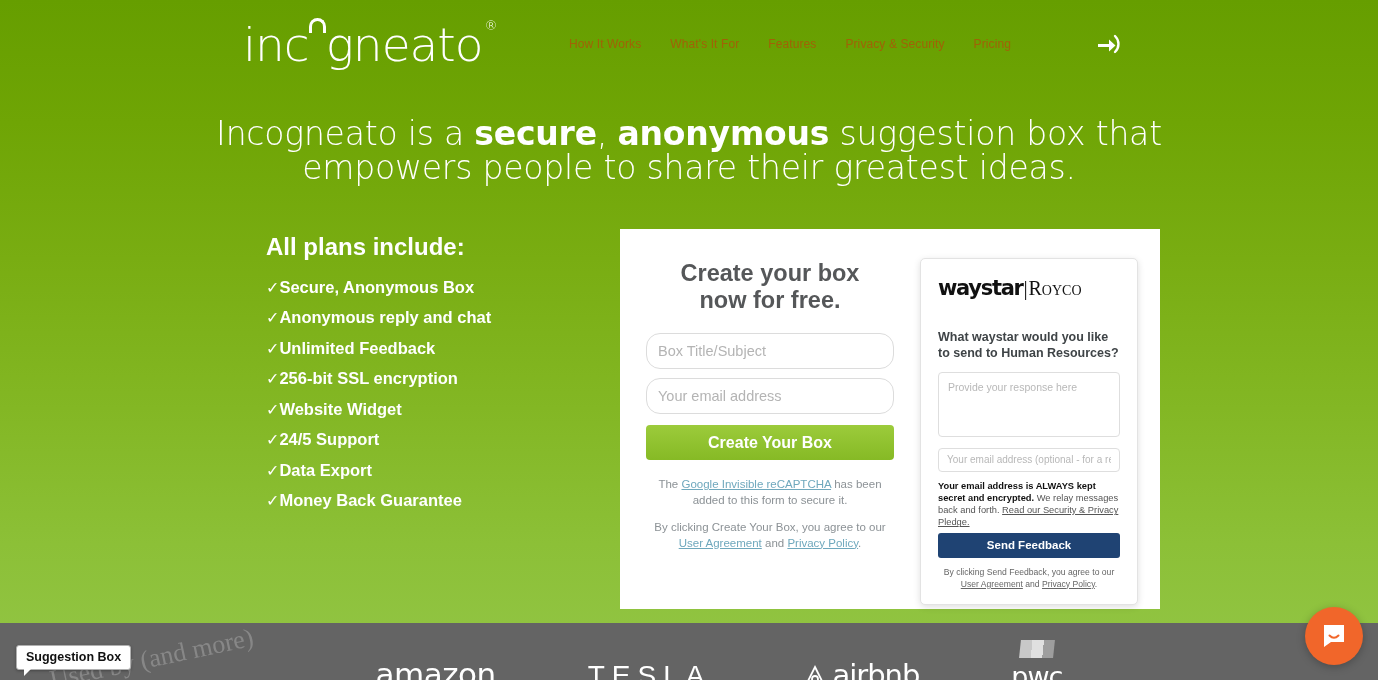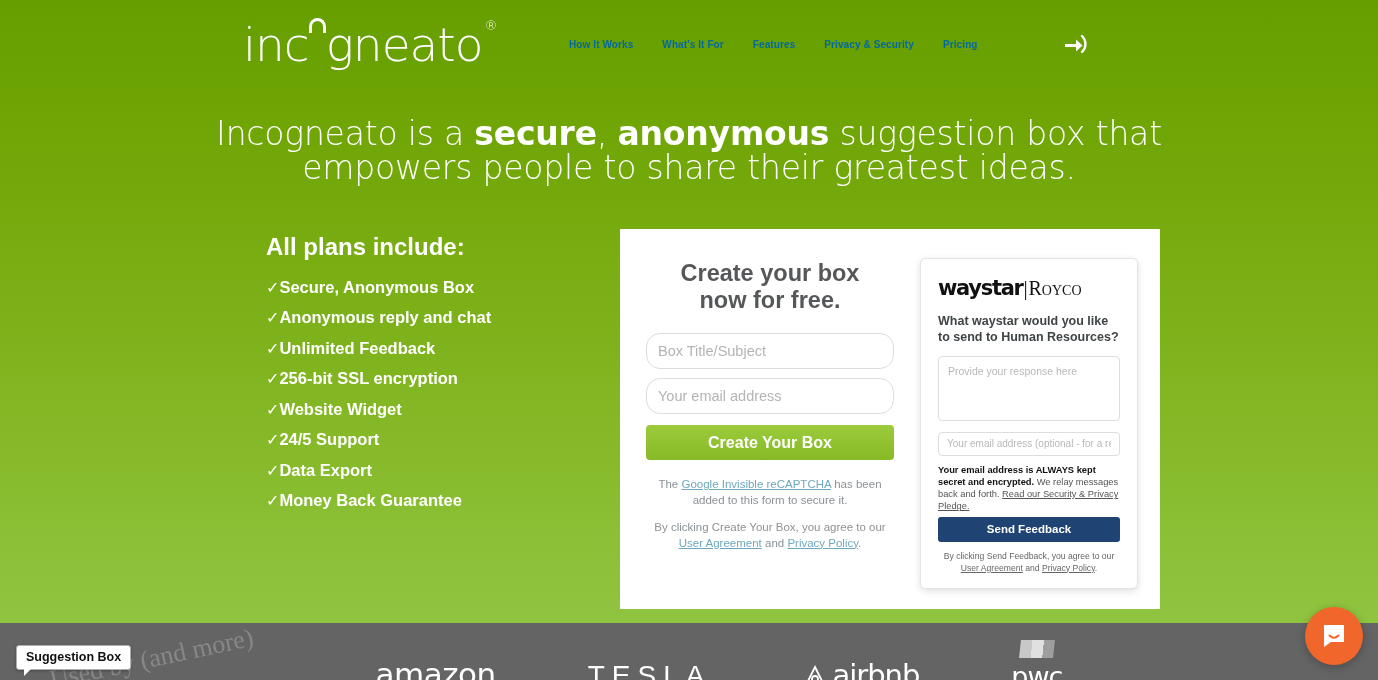--- a/index.html
+++ b/index.html
@@ -55,23 +55,23 @@
     border-radius: 9px 9px 0 0;
   }
 
   .nav {
     display: flex;
     align-items: center;
     gap: 29px;
     margin-left: 68px;
   }
   .nav a {
-    color: #0369a1;
-    font-size: 10px;
-    font-weight: bold;
+    color: #a16207;
+    font-size: 12px;
+    font-weight: normal;
     text-decoration: none;
     white-space: nowrap;
     letter-spacing: 0.1px;
   }
   .signin {
     margin-left: 82px;
     width: 30px; height: 30px;
     display: flex; align-items: center; justify-content: center;
     cursor: pointer;
   }
@@ -193,21 +193,21 @@
     border: 1px solid #e3e3e3;
     border-radius: 5px;
     box-shadow: 0 2px 7px rgba(0,0,0,0.13);
     padding: 17px 17px 14px 17px;
   }
   .wlogo {
     font-family: "Liberation Serif", serif;
     font-size: 21px;
     color: #111;
     letter-spacing: -0.3px;
-    margin-bottom: 12px;
+    margin-bottom: 28px;
     white-space: nowrap;
   }
   .wlogo .way { font-family: "DejaVu Sans", sans-serif; font-weight: bold; letter-spacing: -1.3px; }
   .wlogo .bar { font-weight: 300; margin: 0 1px; }
   .wlogo .royco { font-variant: small-caps; font-size: 20px; letter-spacing: 0px; }
   .wq {
     font-size: 12.5px;
     font-weight: bold;
     color: #3f4447;
     line-height: 1.32;

